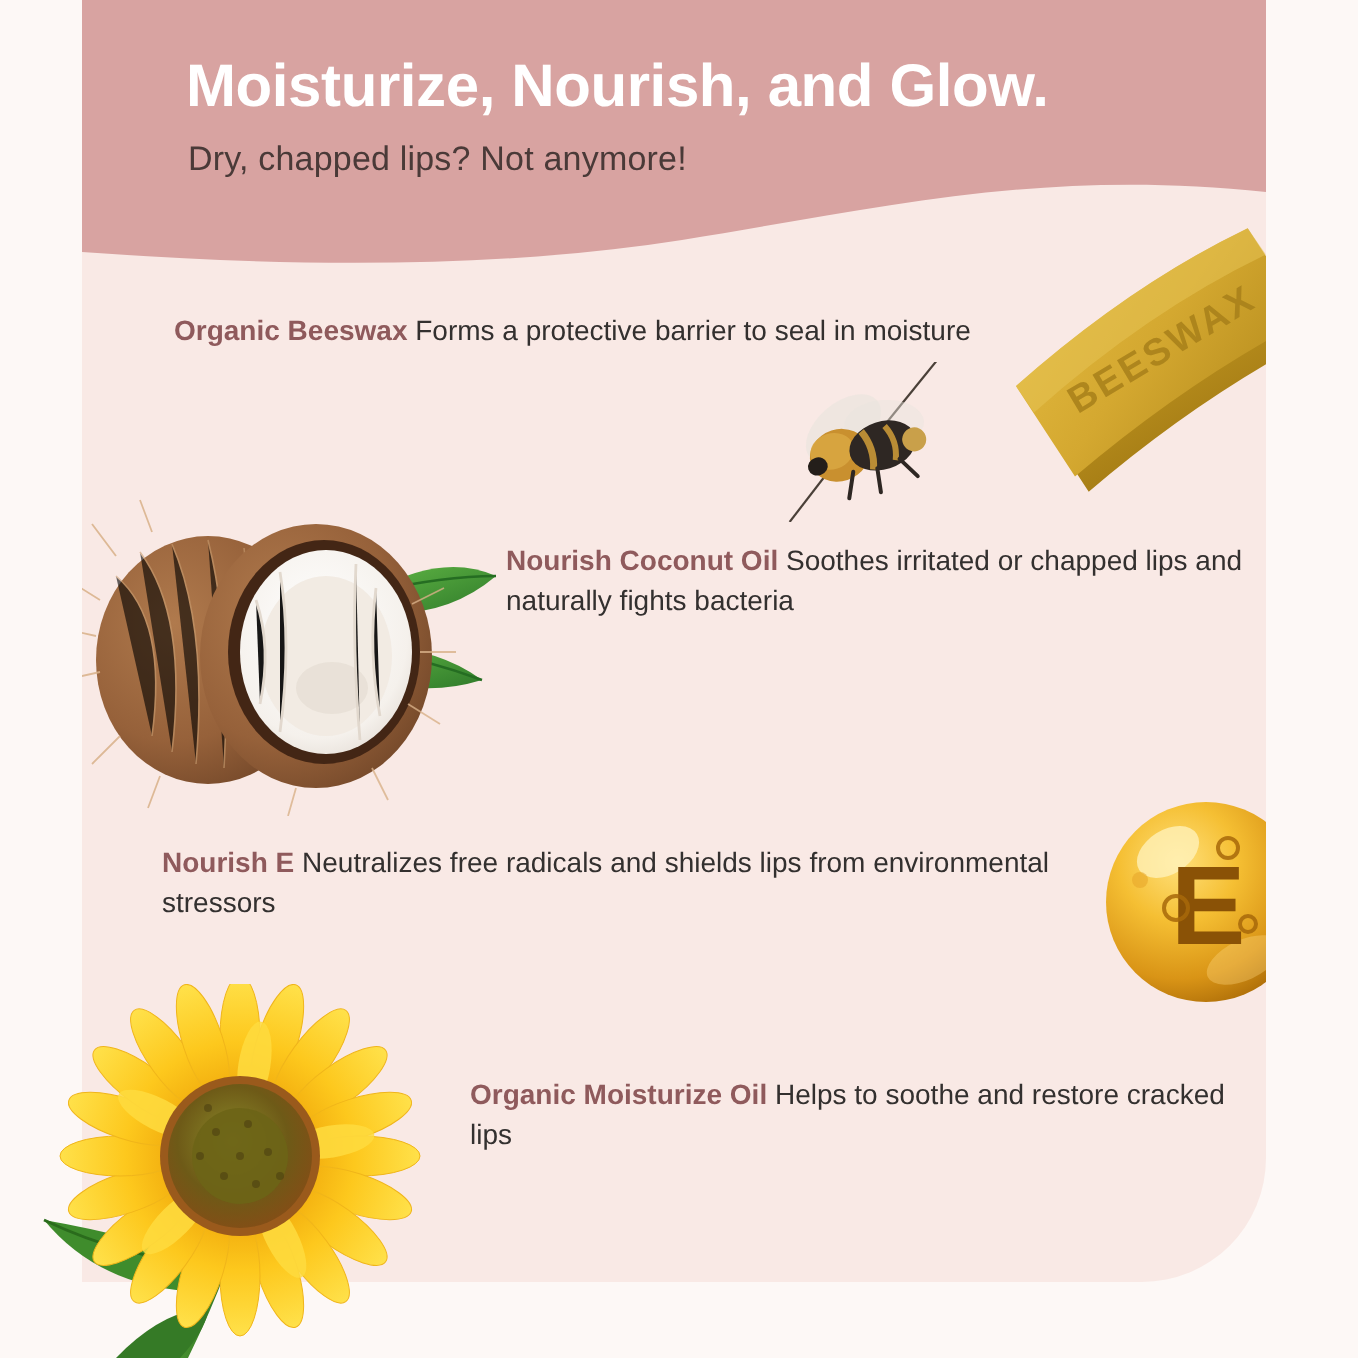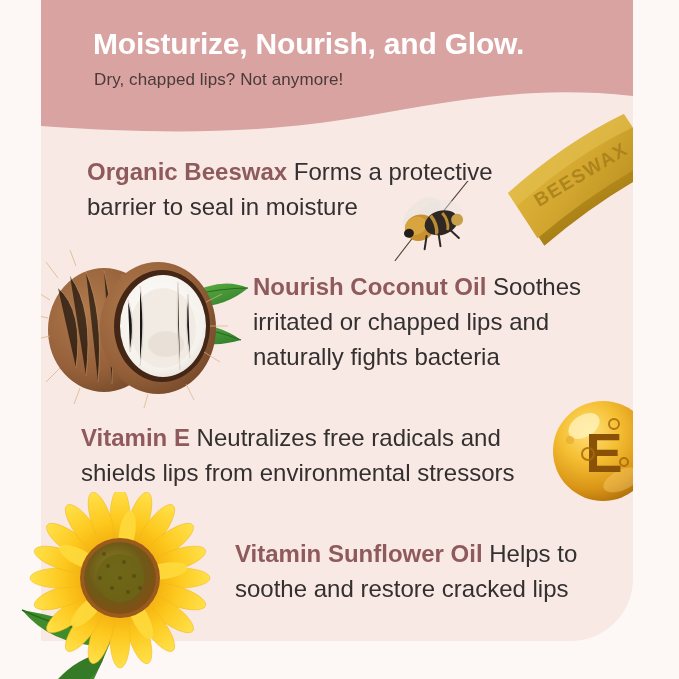--- a/index.html
+++ b/index.html
@@ -29,21 +29,21 @@
     color:#ffffff;
     font-size:30px;font-weight:bold;letter-spacing:-0.2px;
   }
   .subhead{
     margin:0;padding:9px 0 0 53px;
     color:#4a3a38;
     font-size:17px;font-weight:normal;letter-spacing:0.1px;
   }
 
   
-  .feature{position:absolute;color:#33302f;font-size:24px;line-height:1.45;}
+  .feature{position:absolute;color:#33302f;font-size:14px;line-height:1.45;}
   .feature .name{color:#8f5a5c;font-weight:bold;}
   .f-beeswax  {left:46px; top:155px; width:430px;}
   .f-coconut  {left:212px;top:270px; width:372px;}
   .f-vitamine {left:40px; top:421px; width:470px;}
   .f-sunflower{left:194px;top:537px; width:380px;}
 
   
 
   
   .beeswax{position:absolute;left:455px;top:112px;width:180px;height:150px;}
@@ -187,21 +187,21 @@
           <path d="M170,54 L186,46"></path>
             <path d="M174,78 L192,78"></path>
             <path d="M168,104 L184,114"></path>
           <path d="M150,136 L158,152"></path>
             <path d="M112,146 L108,160"></path>
         </g>
       </svg>
     </div>
 
     <div class="feature f-vitamine">
-      <span class="name">Vitamin E</span><span> Neutralizes free radicals and shields lips from environmental stressors</span>
+      <span class="name">Nourish E</span><span> Neutralizes free radicals and shields lips from environmental stressors</span>
     </div>
 
     <div class="vitecap">
       <svg class="ill" viewBox="0 0 118 118">
         <defs>
           <radialGradient id="capg" cx="0.36" cy="0.3" r="0.78">
             <stop offset="0%" stop-color="#ffe07a"></stop>
             <stop offset="38%" stop-color="#f5bf33"></stop>
             <stop offset="75%" stop-color="#d99416"></stop>
             <stop offset="100%" stop-color="#a96a07"></stop>
@@ -214,21 +214,21 @@
         <g fill="none" stroke="#a8690a" stroke-width="2" opacity="0.85">
           <circle cx="70" cy="32" r="5"></circle>
             <circle cx="44" cy="62" r="6"></circle>
             <circle cx="80" cy="70" r="4"></circle>
         </g>
         <circle cx="26" cy="48" r="4" fill="#e8a62a" opacity="0.6"></circle>
       </svg>
     </div>
 
     <div class="feature f-sunflower">
-      <span class="name">Vitamin Sunflower Oil</span><span> Helps to soothe and restore cracked lips</span>
+      <span class="name">Organic Moisturize Oil</span><span> Helps to soothe and restore cracked lips</span>
     </div>
 
   </div>
 
   <div class="sunflower">
     <svg class="ill" viewBox="0 0 215 187">
       <defs>
         <linearGradient id="pet" x1="0" y1="0" x2="0" y2="1">
           <stop offset="0%" stop-color="#ffe14a"></stop>
           <stop offset="55%" stop-color="#fdc81d"></stop>

